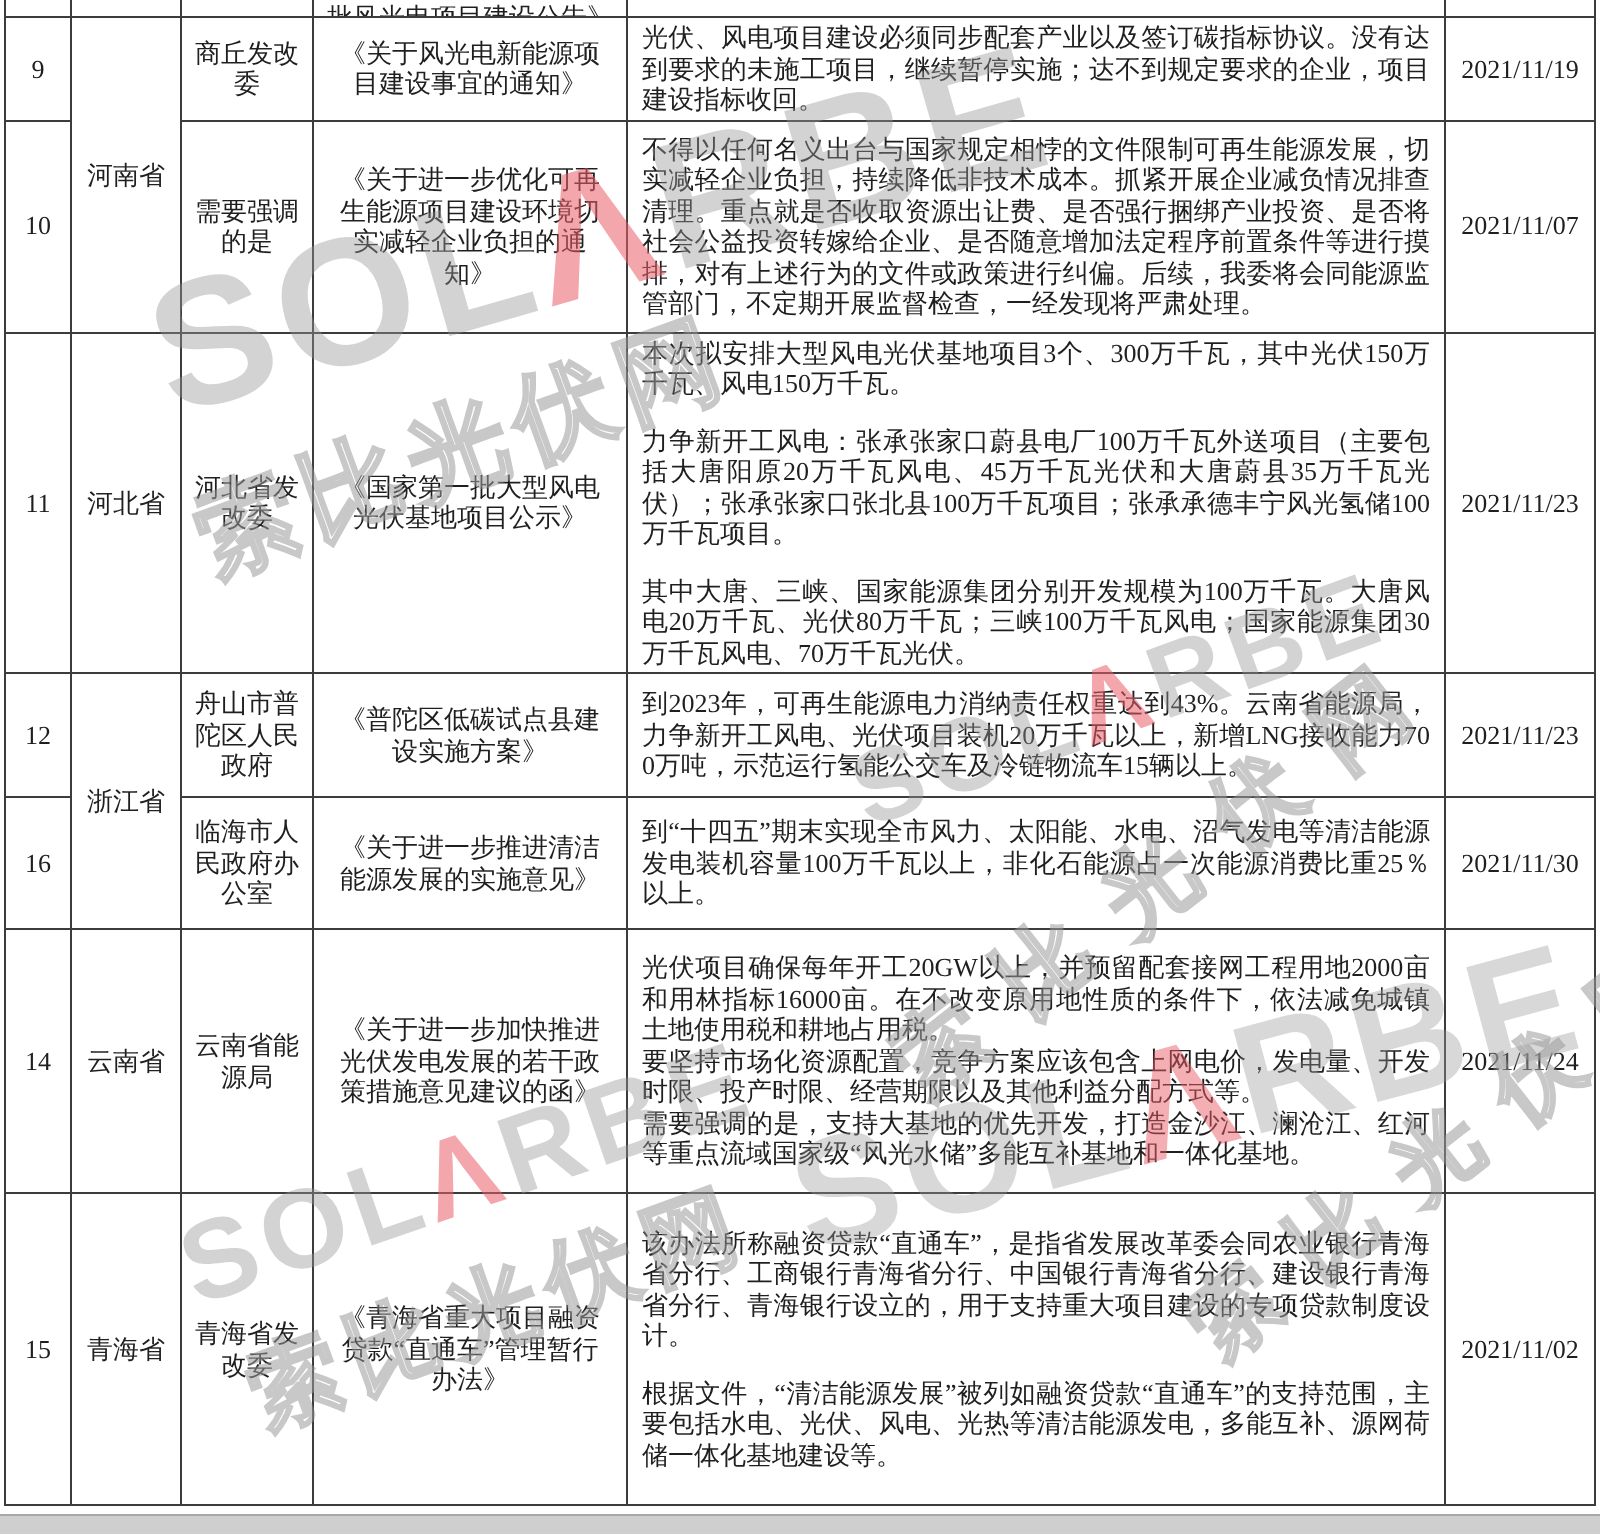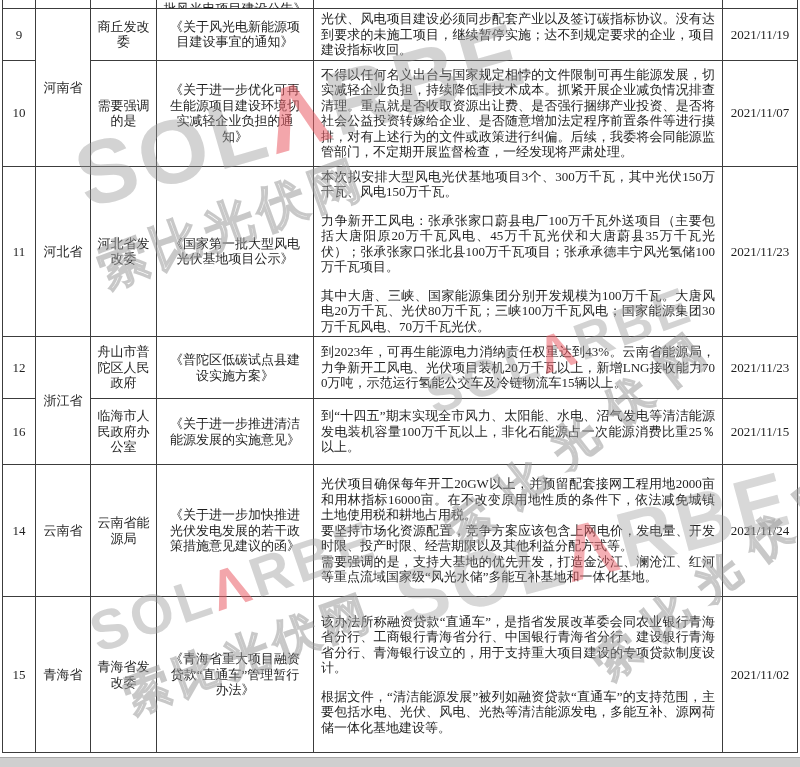--- a/index.html
+++ b/index.html
@@ -152,21 +152,21 @@
         <td class="date">2021/11/23</td>
       </tr>
 
       <tr class="r13">
         <td class="no">16</td>
         <td class="agency">临海市人民政府办公室</td>
         <td class="title">《关于进一步推进清洁能源发展的实施意见》</td>
         <td class="content">
             <p>到“十四五”期末实现全市风力、太阳能、水电、沼气发电等清洁能源发电装机容量100万千瓦以上，非化石能源占一次能源消费比重25％以上。</p>
           </td>
-        <td class="date">2021/11/15</td>
+        <td class="date">2021/11/30</td>
       </tr>
 
       <tr class="r14">
         <td class="no">14</td>
         <td class="prov">云南省</td>
         <td class="agency">云南省能源局</td>
         <td class="title">《关于进一步加快推进光伏发电发展的若干政策措施意见建议的函》</td>
         <td class="content">
           <p>光伏项目确保每年开工20GW以上，并预留配套接网工程用地2000亩和用林指标16000亩。在不改变原用地性质的条件下，依法减免城镇土地使用税和耕地占用税。</p>
           <p>要坚持市场化资源配置，竞争方案应该包含上网电价，发电量、开发时限、投产时限、经营期限以及其他利益分配方式等。</p>

